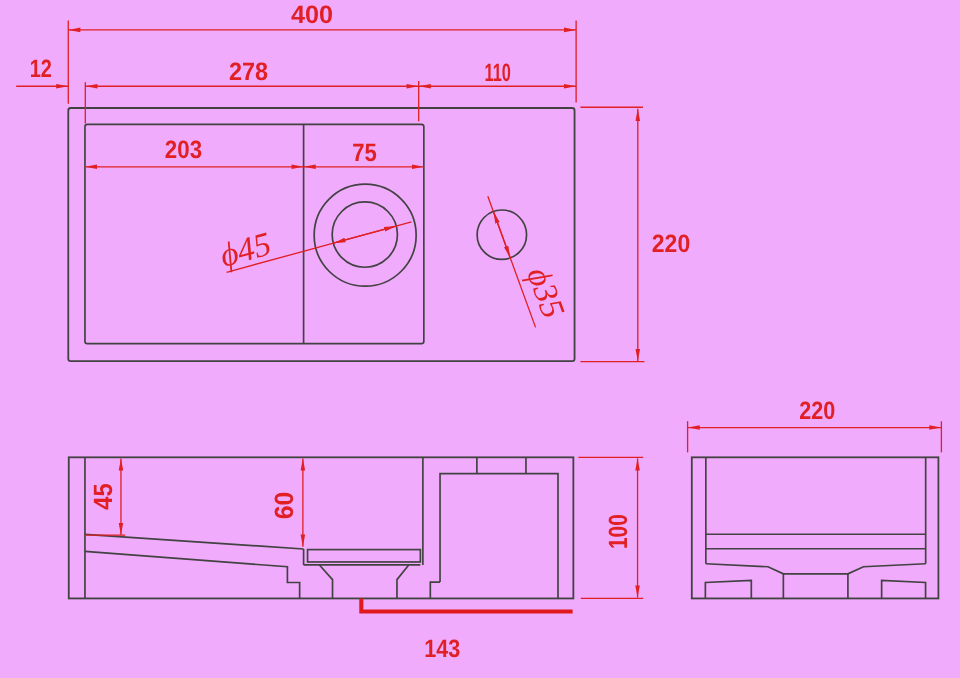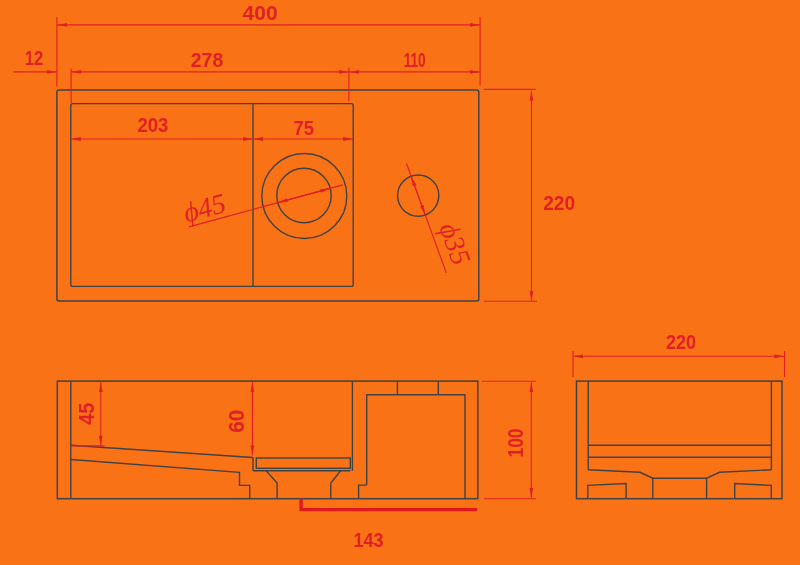--- a/index.html
+++ b/index.html
@@ -1,16 +1,16 @@
 <!DOCTYPE html>
 <html><head>
 <meta charset="utf-8">
 <style>
   html,body{margin:0;padding:0;background:#ffffff;}
-  .wrap{width:800px;height:565px;position:relative;overflow:hidden;background:#f97316;}
+  .wrap{width:800px;height:565px;position:relative;overflow:hidden;background:#f0abfc;}
   svg{display:block;}
   text{font-family:"Liberation Sans",sans-serif;font-weight:bold;fill:#e02024;}
   .ser{font-family:"Liberation Serif",serif;font-weight:normal;font-style:italic;}
 </style>
 </head>
 <body>
 <div class="wrap">
 <svg width="800" height="565" viewBox="0 0 800 565">
 <defs>
 <marker id="ar" orient="auto-start-reverse" markerWidth="11" markerHeight="6" refX="10.2" refY="3" markerUnits="userSpaceOnUse">

